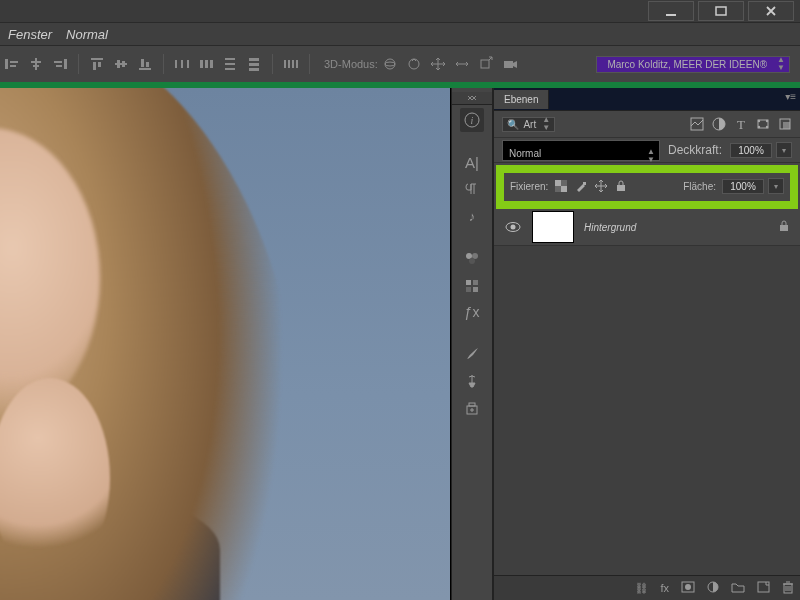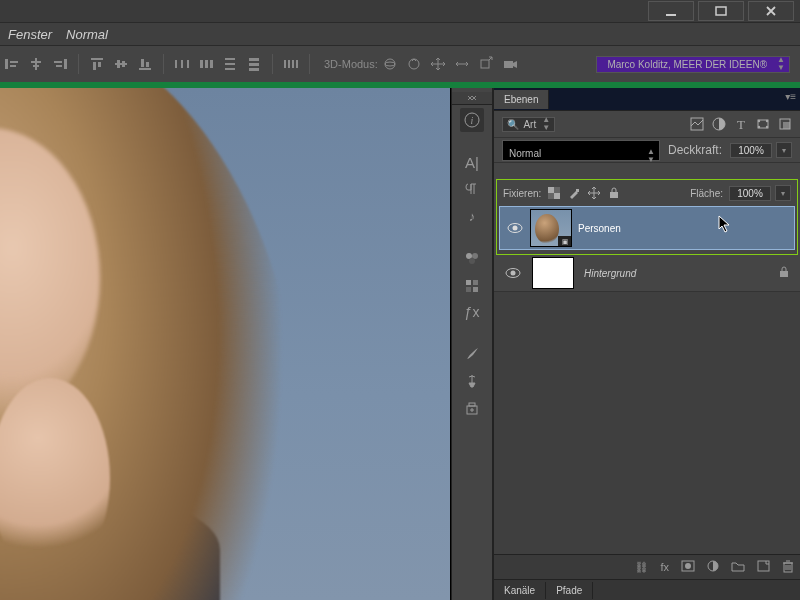--- a/index.html
+++ b/index.html
@@ -49,21 +49,21 @@
   .sel-filter .arr{position:absolute;right:4px;font-size:8px;line-height:8px;color:#888}
   .filter-icons{margin-left:auto;display:flex;gap:8px;}
   .filter-icons .fi{width:14px;height:14px;}
   .mode-row{height:24px;display:flex;align-items:center;padding:0 8px;gap:8px;border-bottom:1px solid #333}
   .mode{flex:1;background:#000000;border:1px solid #555;padding:7px 14px 1px 6px;position:relative;font-size:10px;color:#bbb}
   .mode .arr{position:absolute;right:4px;font-size:8px;line-height:8px;color:#888}
   .val-box{display:flex;align-items:center;gap:4px}
   .val{width:40px;background:#333;border:1px solid #555;font-size:10px;color:#ddd;text-align:center;padding:1px 0}
   .drop{width:14px;height:14px;background:#333;border:1px solid #555;display:flex;align-items:center;justify-content:center;color:#888;font-size:8px}
   
-  .hl-wrap{border:1px solid #84cc16;margin:16px 2px 0 2px;padding:2px 2px 4px 2px;background:transparent}
+  .hl-wrap{border:8px solid #84cc16;margin:2px 2px 0 2px;padding:2px 2px 4px 2px;background:transparent}
   .lock-row{height:22px;display:flex;align-items:center;padding:0 4px;gap:6px;font-size:10px;color:#bbb}
   .lock-ico{width:14px;height:14px;display:flex;align-items:center;justify-content:center;color:#999}
   .lock-row .spacer{flex:1}
   .layer{display:flex;align-items:center;height:42px;border:1px solid #222;margin-top:2px;padding:0 6px;gap:6px;position:relative}
   .layer.sel{background:#5f7895;border:1px solid #93b4d8}
   .eye{width:18px;height:18px;display:flex;align-items:center;justify-content:center;color:#bbb}
   .thumb{width:40px;height:36px;border:1px solid #000;position:relative;background:#fff;overflow:hidden}
   .thumb .tsky{position:absolute;inset:0;background:linear-gradient(180deg,#7891ab,#8ea3b8)}
   .thumb .tfig{position:absolute;left:4px;top:4px;width:24px;height:30px;border-radius:50%;background:radial-gradient(circle at 40% 30%,#caa37b,#7a5a3b 70%,transparent 80%)}
   .thumb .badge{position:absolute;right:-1px;bottom:-1px;width:14px;height:11px;background:#222;display:flex;align-items:center;justify-content:center;color:#ccc;font-size:7px;}
@@ -389,37 +389,20 @@
                 </svg>
               </div>
             <div class="spacer"></div>
             <span>Fläche:</span>
             <div class="val-box">
               <div class="val">100%</div>
               <div class="drop">▾</div>
             </div>
           </div>
 
-          <div class="layer sel">
-            <div class="eye">
-                <svg width="16" height="12">
-                  <ellipse cx="8" cy="6" rx="7" ry="4.5" fill="none" stroke="#ddd"></ellipse>
-                  <circle cx="8" cy="6" r="2.5" fill="#ddd"></circle>
-                </svg>
-              </div>
-            <div class="thumb">
-              <div class="tsky"></div>
-                <div class="tfig"></div>
-              <div class="badge">▣</div>
-            </div>
-            <span class="lyname">Personen</span>
-            <svg class="cursor" width="14" height="18">
-                <path d="M1 1 L1 14 L4 11 L7 17 L9 16 L6 10 L11 10 Z" fill="#000" stroke="#fff" stroke-width="1"></path>
-              </svg>
-          </div>
         </div>
 
         <div class="bg-layer">
           <div class="eye">
               <svg width="16" height="12">
                 <ellipse cx="8" cy="6" rx="7" ry="4.5" fill="none" stroke="#bbb"></ellipse>
                 <circle cx="8" cy="6" r="2.5" fill="#bbb"></circle>
               </svg>
             </div>
           <div class="bg-thumb"></div>
@@ -449,20 +432,16 @@
           <span class="lb-ico"><svg width="13" height="12">
                 <rect x="1" y="1" width="11" height="10" fill="none" stroke="#9a9a9a"></rect>
                 <path d="M9 1 L9 4 L12 4" stroke="#9a9a9a" fill="none"></path>
               </svg></span>
           <span class="lb-ico"><svg width="12" height="13">
                 <rect x="2" y="3" width="8" height="9" fill="none" stroke="#9a9a9a"></rect>
                 <path d="M1 3 L11 3 M4 1 L8 1 M4 5 L4 10 M6 5 L6 10 M8 5 L8 10" stroke="#9a9a9a"></path>
               </svg></span>
         </div>
 
-        <div class="bottom-tabs">
-          <div class="bottom-tab">Kanäle</div>
-          <div class="bottom-tab">Pfade</div>
-        </div>
       </div>
     </div>
   </div>
 </div>
 
 </body></html>

